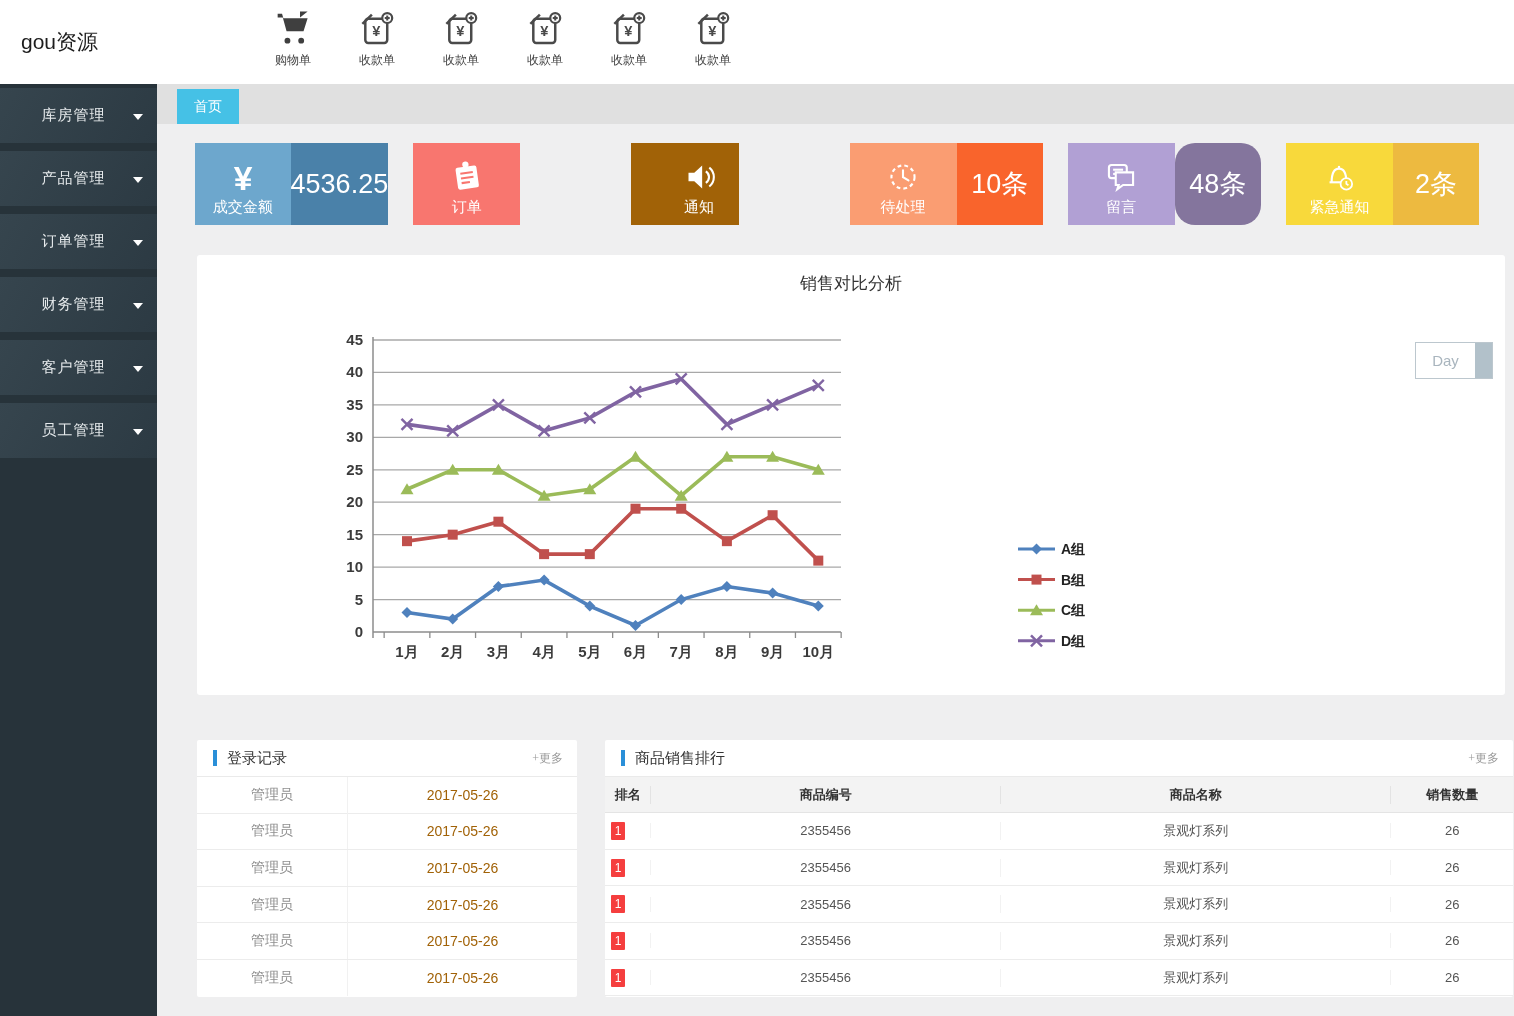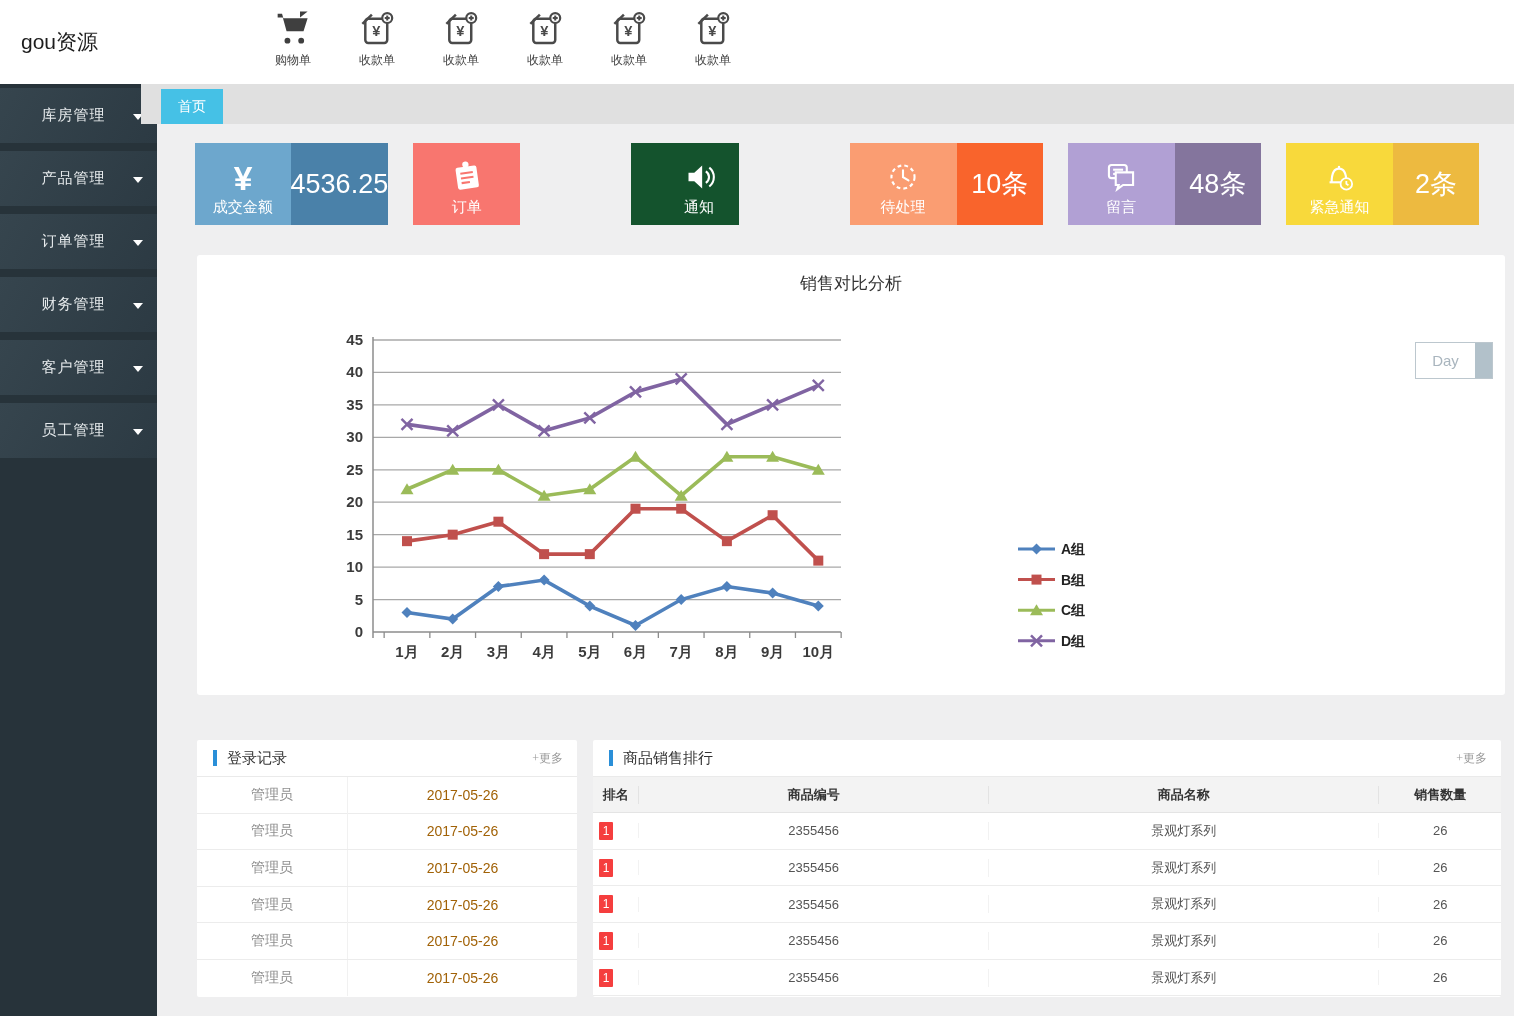--- a/index.html
+++ b/index.html
@@ -19,21 +19,21 @@
   .sidebar { position:absolute; left:0; top:84px; width:157px; height:932px; background:#27333a; z-index:2; }
   .side-item { position:relative; height:55px; margin-bottom:8px; cursor:pointer;
                background:linear-gradient(120deg,#36454e 0%,#2c3a43 100%);
                display:flex; align-items:center; justify-content:center; }
   .side-item:first-child { margin-top:4px; }
   .side-label { font-size:15px; color:#e6eaec; letter-spacing:1px; margin-right:10px; }
   .caret { position:absolute; right:14px; top:50%; margin-top:-2px; width:0; height:0;
            border-left:5px solid transparent; border-right:5px solid transparent; border-top:6px solid #fff; }
 
   
-  .tabstrip { position:absolute; left:141px; top:84px; right:0; height:40px; background:#e0e0e0; z-index:2; }
+  .tabstrip { position:absolute; left:157px; top:84px; right:0; height:40px; background:#e0e0e0; z-index:2; }
   .tab { position:absolute; left:20px; top:5px; width:62px; height:35px; background:#45c1e6;
          color:#fff; font-size:14px; display:flex; align-items:center; justify-content:center; cursor:pointer; }
 
   
   .content { position:absolute; left:157px; top:124px; right:0; bottom:0; background:#efeff0; }
 
   
   .stats { position:absolute; left:38px; top:19px; width:1284px; height:82px; display:flex; gap:25px; }
   .card { flex:1; display:flex; cursor:pointer; }
   .card-left { width:55.5%; display:flex; flex-direction:column; align-items:center; justify-content:center; padding-top:4px; }
@@ -48,21 +48,21 @@
   .axis-lab { font-size:15px; font-weight:bold; fill:#3b3b3b; }
   .legend-lab { font-size:14px; font-weight:bold; fill:#222; }
   .day-select { position:absolute; left:1218px; top:87px; width:78px; height:37px; border:1px solid #bcc7ce;
                 background:#fff; display:flex; cursor:pointer; }
   .day-label { flex:1; display:flex; align-items:center; justify-content:center; color:#a9b5be; font-size:15px; }
   .day-handle { width:17px; background:#b2c1ca; }
 
   
   .panel { position:absolute; top:616px; height:257px; background:#fff; border-radius:2px; }
   .login-panel { left:40px; width:380px; }
-  .sales-panel { left:436px; width:908px; }
+  .sales-panel { left:448px; width:908px; }
   .panel-head { height:37px; border-bottom:1px solid #eaeaea; display:flex; align-items:center; }
   .blue-bar { width:4px; height:16px; background:#2a8fd8; margin:0 10px 0 16px; }
   .panel-title { font-size:15px; color:#333; }
   .more-link { margin-left:auto; margin-right:14px; font-size:12px; color:#9a9a9a; cursor:pointer;font-family:Liberation Serif, serif; }
 
   .login-row { display:flex; height:36.6px; align-items:center; font-size:14px; border-bottom:1px solid #ececec; }
   .login-row:last-child { border-bottom:none; }
   .login-user { width:150px; text-align:center; color:#8f8f8f; }
   .login-date { flex:1; text-align:center; color:#a16207; border-left:1px solid #f1f1f1; line-height:36px; }
 
@@ -222,21 +222,21 @@
                 <line x1="14" y1="17" x2="26" y2="17" stroke="#f8766f" stroke-width="2"></line>
                 <line x1="14" y1="21.5" x2="26" y2="21.5" stroke="#f8766f" stroke-width="2"></line>
                 <line x1="14" y1="26" x2="22" y2="26" stroke="#f8766f" stroke-width="2"></line>
               </g>
             </svg>
           </span>
           <span class="clabel">订单</span>
         </div>
       </div>
       <div class="card">
-        <div class="card-left" style="background: #14532d; padding-left: 28px;">
+        <div class="card-left" style="background: #a16207; padding-left: 28px;">
           <span class="cicon">
             <svg viewBox="0 0 40 40" width="42" height="42" fill="none" stroke="#fff" stroke-width="2">
               <path d="M10 17v8h5.5L23 32V10l-7.5 7z" fill="#fff" stroke="none"></path>
               <path d="M26.5 15.5a6.5 6.5 0 0 1 0 11"></path>
               <path d="M29.8 12a11.5 11.5 0 0 1 0 18"></path>
             </svg>
           </span>
           <span class="clabel">通知</span>
         </div>
       </div>
@@ -257,21 +257,21 @@
           <span class="cicon">
             <svg viewBox="0 0 40 40" width="42" height="42" fill="none" stroke="#fff" stroke-width="2">
               <rect x="8.5" y="9.5" width="17" height="12.5" rx="2.5"></rect>
               <line x1="12.5" y1="14" x2="22" y2="14"></line>
               <line x1="12.5" y1="18" x2="22" y2="18"></line>
               <path d="M15 16.5h16.5v12H22l-5.5 4 1.3-4H15z" fill="#b1a0d4"></path>
             </svg>
           </span>
           <span class="clabel">留言</span>
         </div>
-        <div class="card-right" style="background: rgb(132, 117, 157);">48条</div>
+        <div class="card-right" style="background: rgb(132, 117, 157); border-radius: 20px;">48条</div>
       </div>
       <div class="card">
         <div class="card-left" style="background: rgb(248, 217, 59);">
           <span class="cicon">
             <svg viewBox="0 0 40 40" width="42" height="42" fill="none" stroke="#fff" stroke-width="2">
               <path d="M13 26c0-8 2.2-13 7-13s7 5 7 13"></path>
               <line x1="11" y1="26" x2="29" y2="26"></line>
               <path d="M20 13v-2.6"></path>
               <circle cx="27" cy="27.5" r="5.5" fill="#f8d93b" stroke-width="1.7"></circle>
               <path d="M27 24.8v2.7l2 1.3" stroke-width="1.7"></path>

